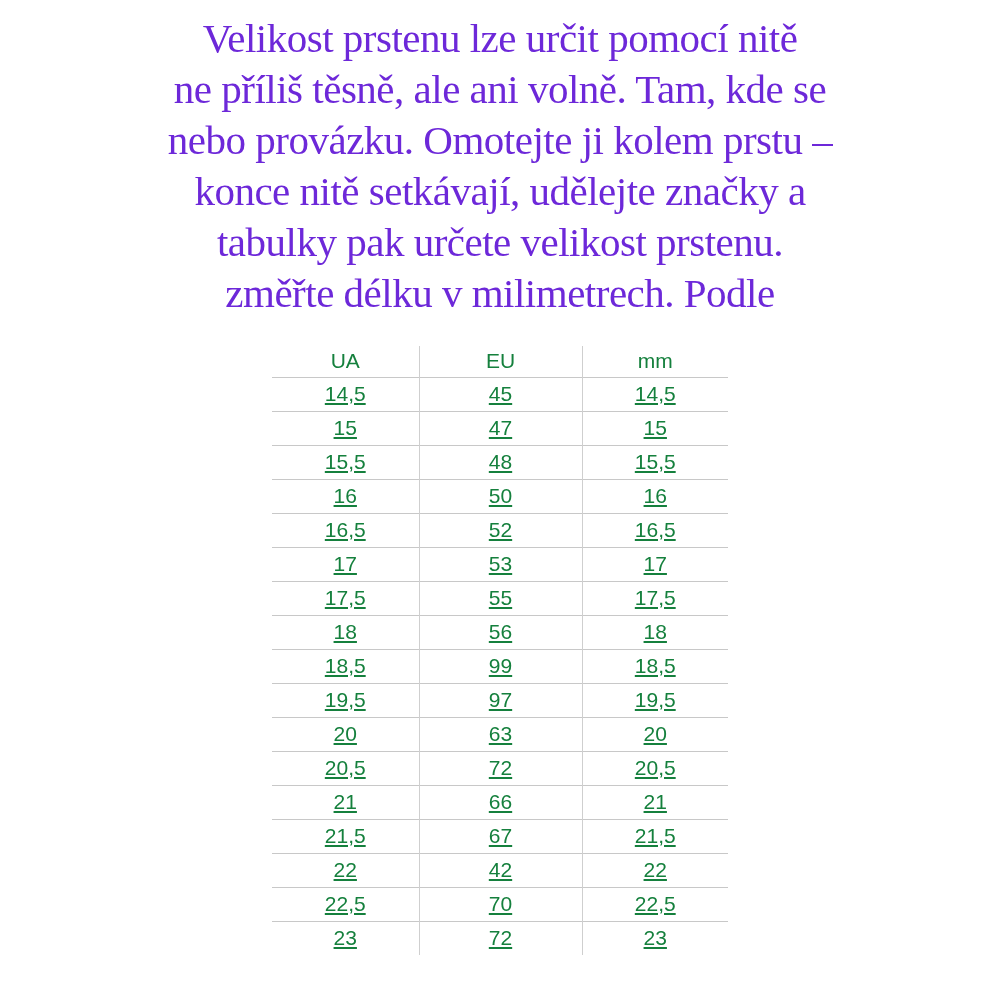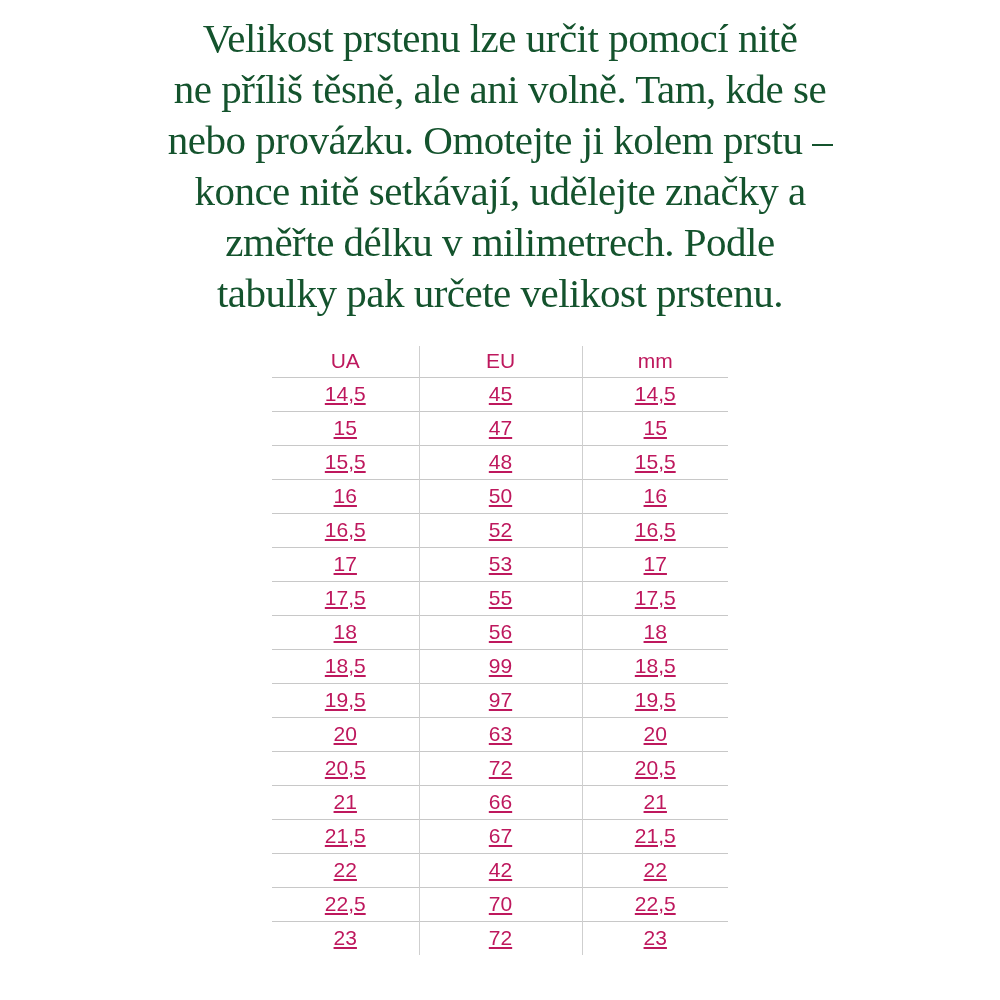--- a/index.html
+++ b/index.html
@@ -27,21 +27,21 @@
   }
   .intro .intro-line { white-space: nowrap; }
 
   table.size-table {
     width: 456px;
     margin: 27px auto 12px auto;
     border-collapse: collapse;
     table-layout: fixed;
     font-family: "Liberation Sans", sans-serif;
     font-size: 21px;
-    color: #be185d;
+    color: #15803d;
   }
   table.size-table th,
   table.size-table td {
     text-align: center;
     vertical-align: middle;
     font-weight: 400;
     padding: 0;
   }
   table.size-table thead tr { height: 31px; }
   table.size-table tbody tr { height: 34px; text-decoration: underline; }
@@ -55,27 +55,27 @@
   table.size-table td:nth-child(2) {
     border-left: 1px solid #cfcfcf;
     border-right: 1px solid #cfcfcf;
   }
 </style>
 </head>
 <body>
 
 <div class="page">
 
-  <div class="intro" id="intro-text" style="color: #14532d;">
+  <div class="intro" id="intro-text" style="color: #6d28d9;">
       <div class="intro-line">Velikost prstenu lze určit pomocí nitě</div>
       <div class="intro-line">ne příliš těsně, ale ani volně. Tam, kde se</div>
       <div class="intro-line">nebo provázku. Omotejte ji kolem prstu –</div>
       <div class="intro-line">konce nitě setkávají, udělejte značky a</div>
+      <div class="intro-line">tabulky pak určete velikost prstenu.</div>
       <div class="intro-line">změřte délku v milimetrech. Podle</div>
-      <div class="intro-line">tabulky pak určete velikost prstenu.</div>
     </div>
 
   <table class="size-table">
     <colgroup>
       <col style="width:147px">
       <col style="width:163px">
       <col style="width:146px">
     </colgroup>
     <thead>
       <tr>

